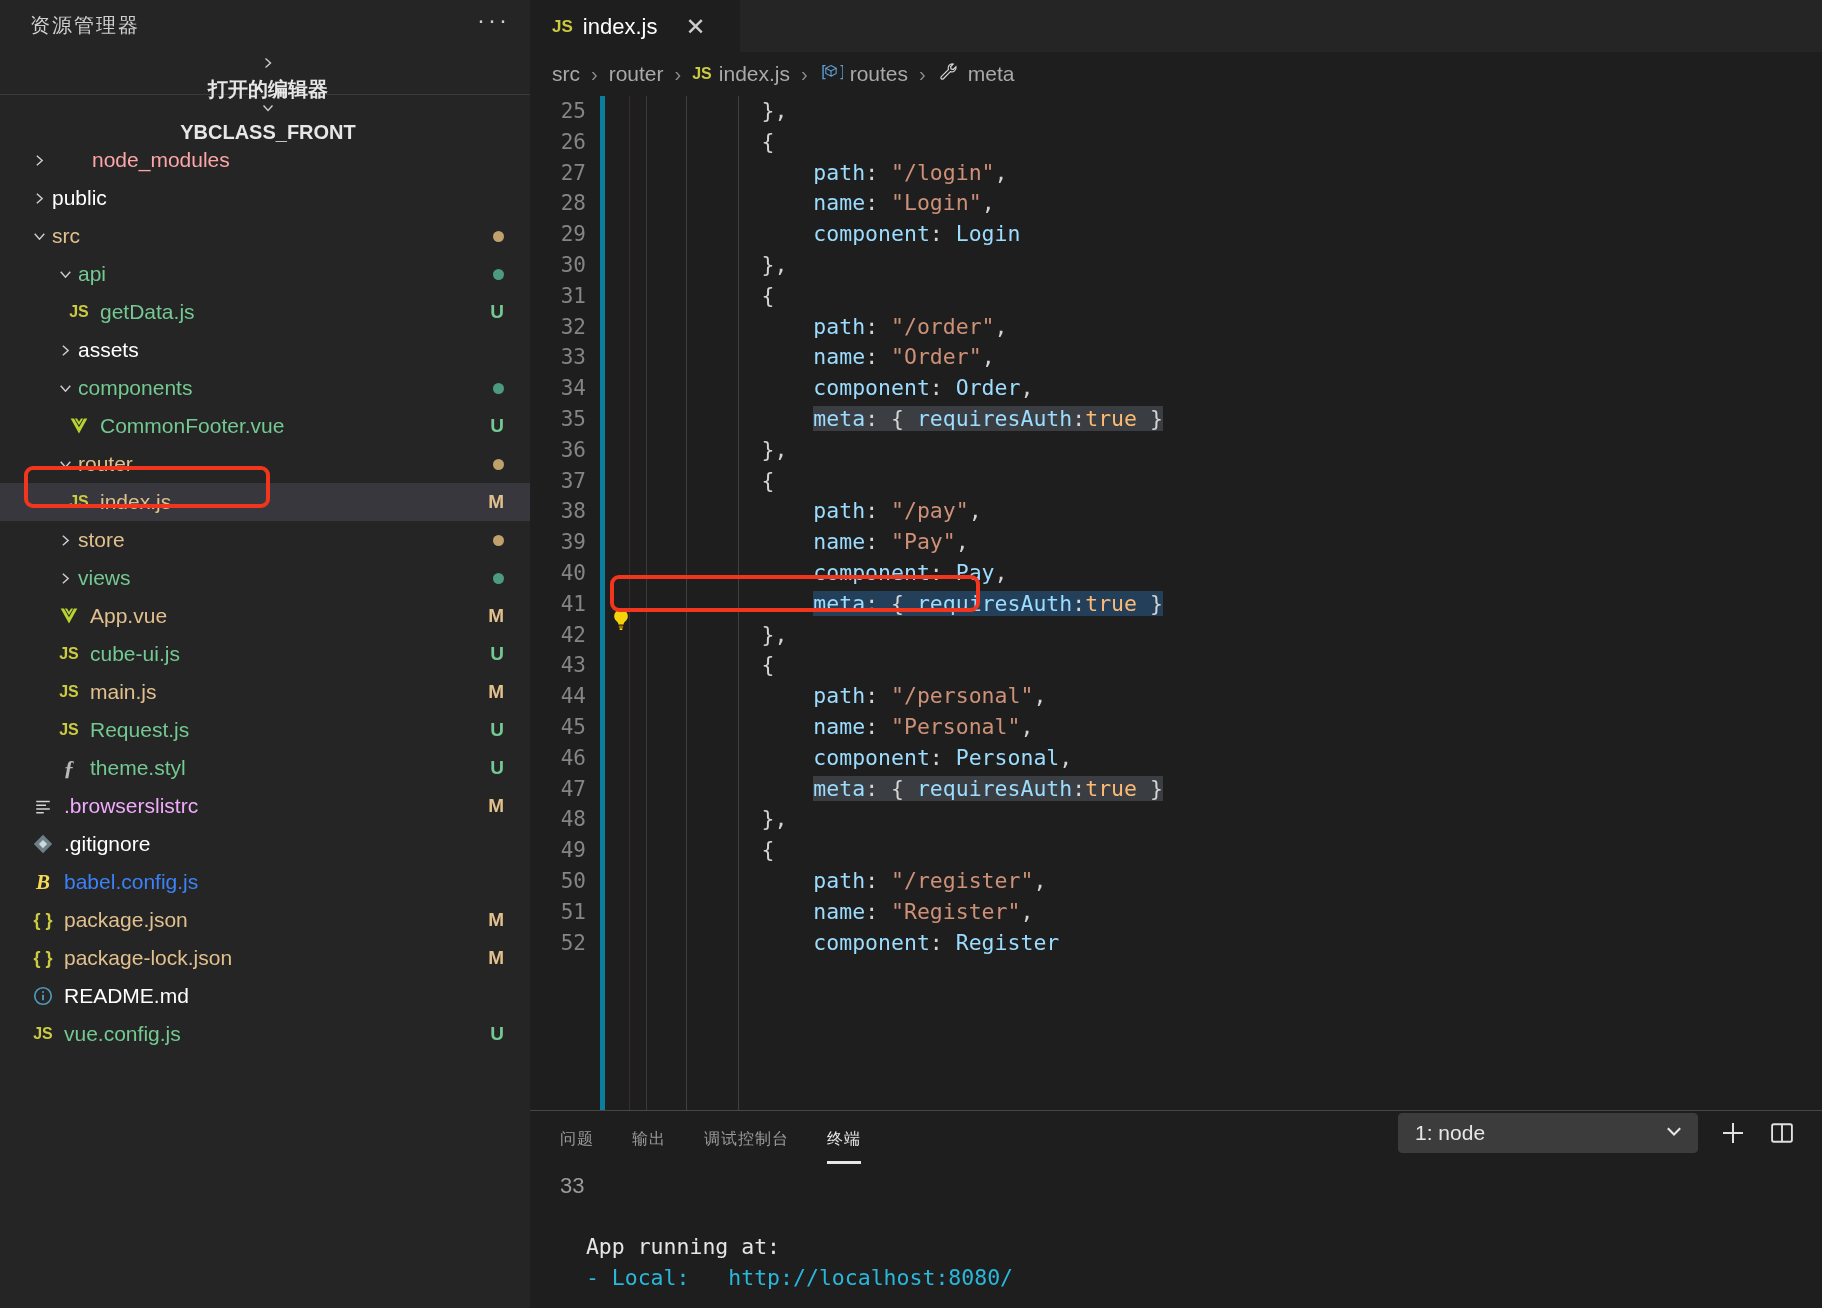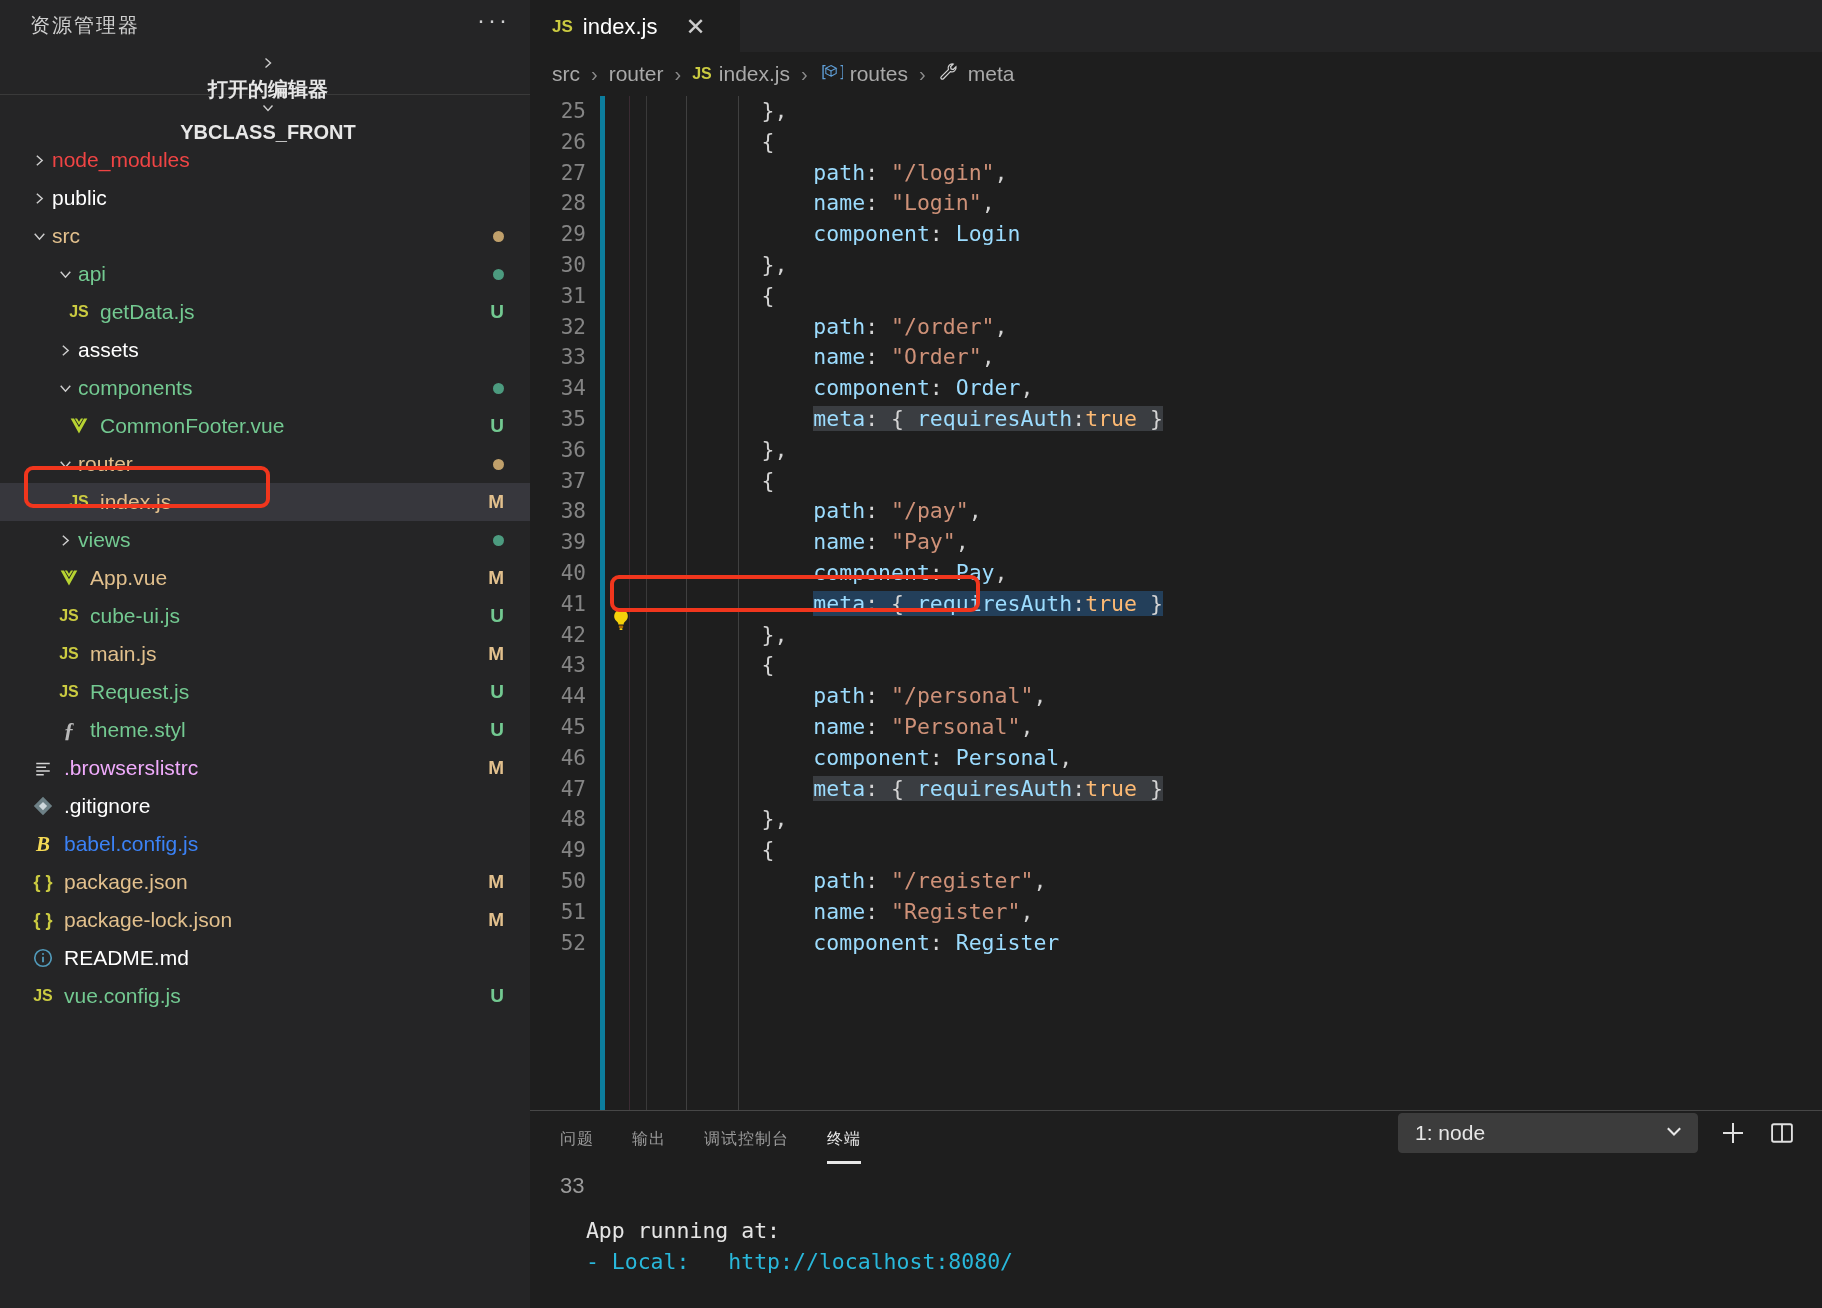--- a/index.html
+++ b/index.html
@@ -209,21 +209,21 @@
       <span>YBCLASS_FRONT</span>
     </div>
 
     <div class="tree" id="tree">
         <div class="row ind1">
           <span class="chev">
             <svg width="17" height="17" viewBox="0 0 16 16">
               <path d="M5.5 3.5 L10.5 8 L5.5 12.5" fill="none" stroke="currentColor" stroke-width="1.4"></path>
             </svg>
           </span>
-          <span class="row-label" style="color:#ef4444;">node_modules</span>
+          <span class="row-label" style="color:#fca5a5;margin-left:40px;">node_modules</span>
         </div>
         <div class="row ind1">
           <span class="chev">
             <svg width="17" height="17" viewBox="0 0 16 16">
               <path d="M5.5 3.5 L10.5 8 L5.5 12.5" fill="none" stroke="currentColor" stroke-width="1.4"></path>
             </svg>
           </span>
           <span class="row-label" style="color:#ffffff;">public</span>
         </div>
         <div class="row ind1">
@@ -286,20 +286,29 @@
           </span>
           <span class="row-label" style="color:#e2c08d;">router</span>
           <span class="row-badge"><span class="dot" style="background:#c0a06b;"></span></span>
         </div>
         <div class="row ind3 selected">
           <span class="row-icon">
             <span style="color:#cbcb41;font-weight:bold;font-size:16px;">JS</span>
           </span>
           <span class="row-label" style="color:#e2c08d;">index.js</span>
           <span class="row-badge" style="color:#e2c08d;">M</span>
+        </div>
+        <div class="row ind2">
+          <span class="chev">
+            <svg width="17" height="17" viewBox="0 0 16 16">
+              <path d="M5.5 3.5 L10.5 8 L5.5 12.5" fill="none" stroke="currentColor" stroke-width="1.4"></path>
+            </svg>
+          </span>
+          <span class="row-label" style="color:#e2c08d;">store</span>
+          <span class="row-badge"><span class="dot" style="background:#c0a06b;"></span></span>
         </div>
         <div class="row ind2">
           <span class="chev">
             <svg width="17" height="17" viewBox="0 0 16 16">
               <path d="M5.5 3.5 L10.5 8 L5.5 12.5" fill="none" stroke="currentColor" stroke-width="1.4"></path>
             </svg>
           </span>
           <span class="row-label" style="color:#73c991;">views</span>
           <span class="row-badge"><span class="dot" style="background:#4c9b7f;"></span></span>
         </div>
@@ -625,21 +634,21 @@
         <div class="pa-icon">
           <svg width="28" height="28" viewBox="0 0 24 24">
               <rect x="3.5" y="4.5" width="17" height="15" rx="1.5" fill="none" stroke="#e0e0e0" stroke-width="1.6"></rect>
               <path d="M12 4.5 L12 19.5" stroke="#e0e0e0" stroke-width="1.6"></path>
             </svg>
         </div>
       </div>
 
       <div class="term-body">
         <div class="term-num">33</div>
-        <div id="term-out" style="margin-top:16px;">
+        <div id="term-out" style="margin-top:32px;">
             <div class="term-line t-white-b">  App running at:</div>
             <div class="term-line t-cyan">  - Local:   http://localhost:8080/</div>
           </div>
       </div>
     </div>
 
   </div>
 </div>
 
 </body></html>

